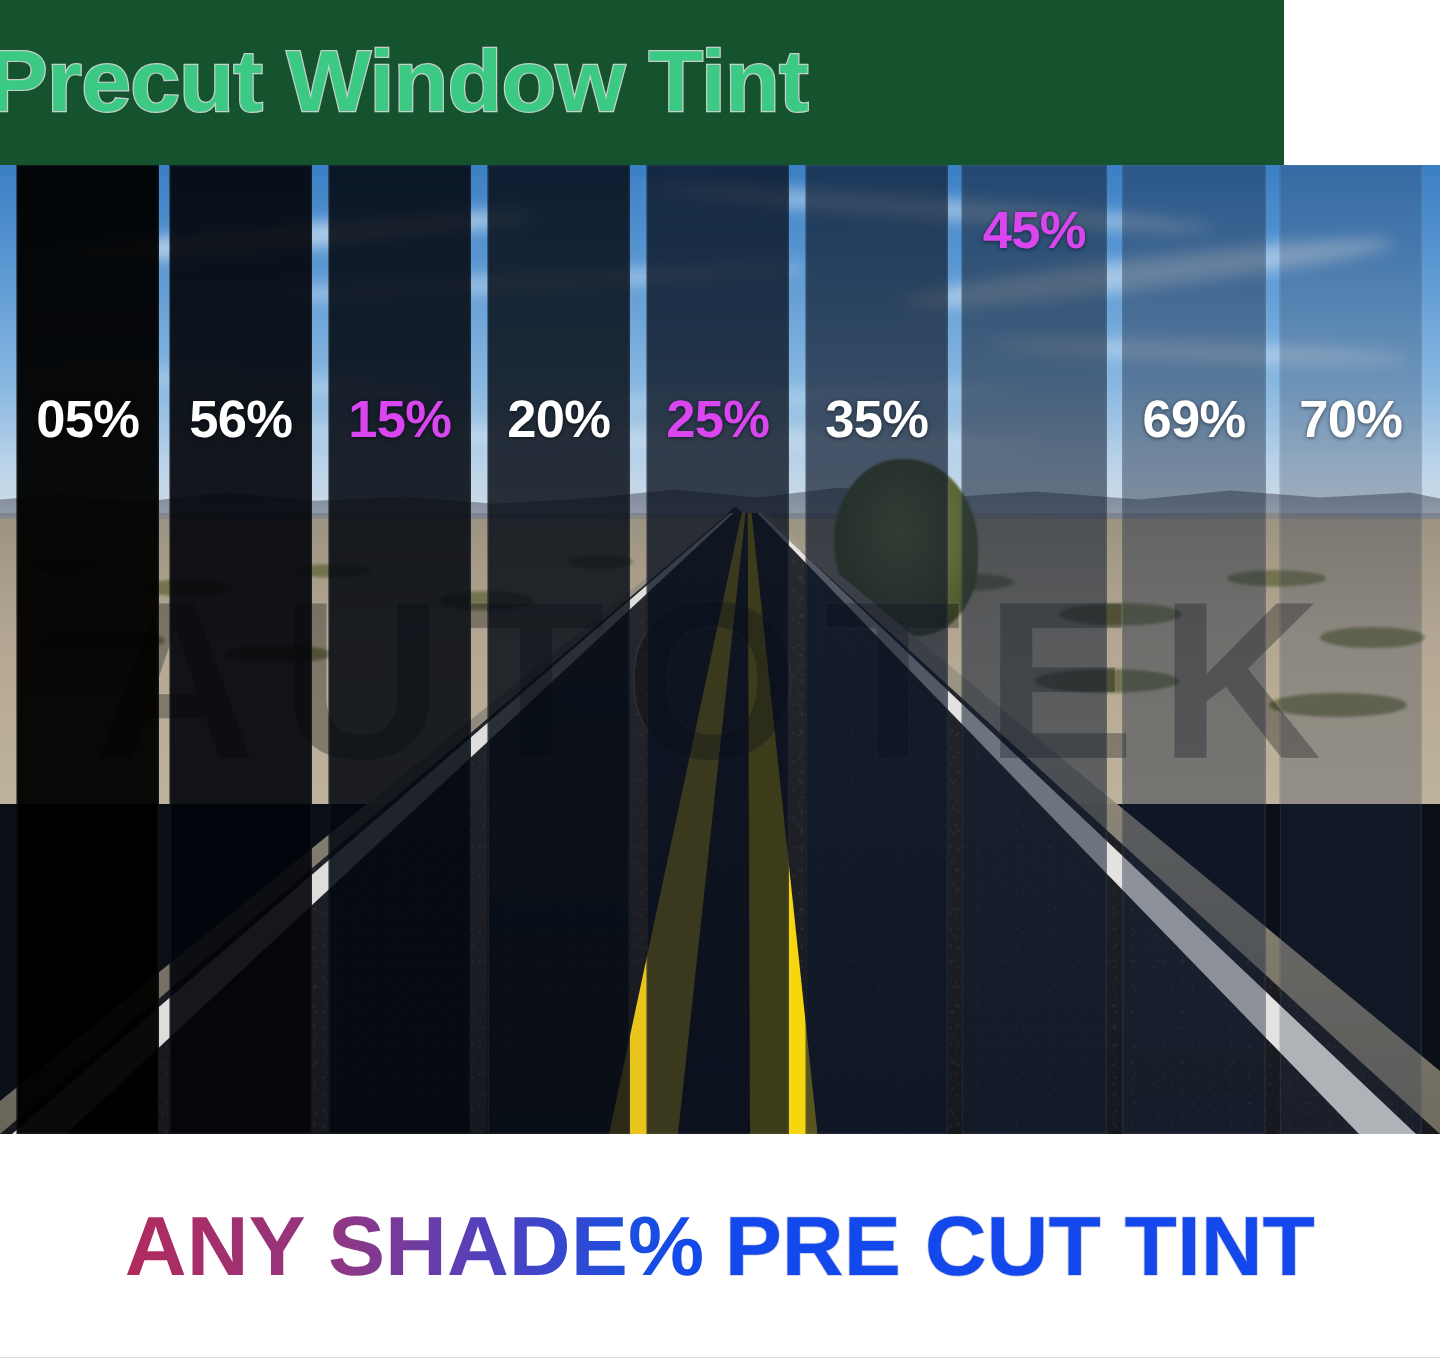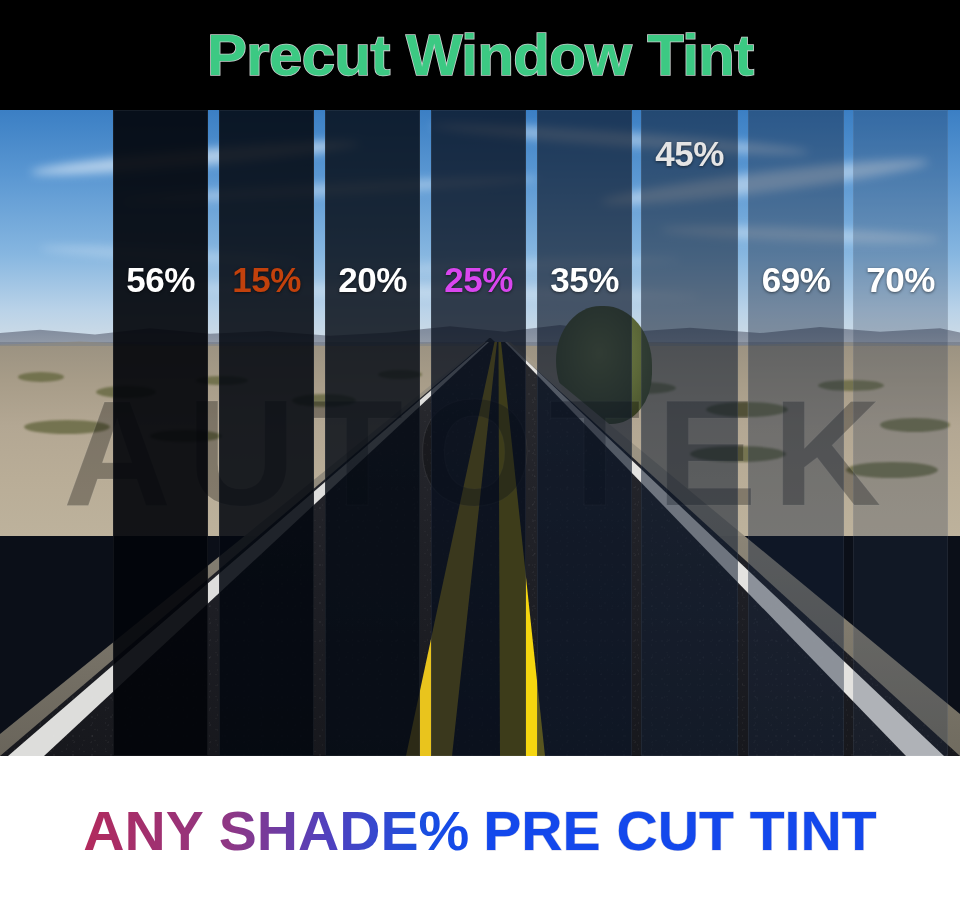--- a/index.html
+++ b/index.html
@@ -6,23 +6,23 @@
   * { margin:0; padding:0; box-sizing:border-box; }
   html,body{
     width:960px; height:905px; background:#ffffff; overflow:hidden;
     font-family:"Liberation Sans","DejaVu Sans",sans-serif;
   }
 
   #page{ position:relative; width:960px; height:905px; background:#fff; }
 
   
   .title-bar{
-    position:absolute; left:0; top:0; width:960px; height:110px;
-    display:flex; align-items:center; justify-content:center;
-    background:#000000;
+    position:absolute; left:0; top:0; width:856px; height:110px;
+    display:flex; align-items:center; 
+    background:#14532d;
   }
   .title-text{
     font-family:"Liberation Sans","DejaVu Sans",sans-serif;
     font-weight:bold;
     font-size:58px;
     letter-spacing:-0.5px;
     color:#3cc983;
     -webkit-text-stroke:1.6px #c9cfce;
     paint-order:stroke fill;
     line-height:1;
@@ -261,48 +261,53 @@
       </div>
       <div class="white-left"></div>
       <div class="white-right"></div>
       <div class="yellow-a"></div>
       <div class="yellow-b"></div>
     </div>
 
     <div class="watermark">AUTOTEK</div>
 
     <div class="strips">
+      <div class="strip" style="left: 11px; width: 95px; background: rgba(0, 0, 0, 0.957);">
+        <div class="strip-label">
+            <span style="color: rgb(255, 255, 255);">05%</span>
+          </div>
+      </div>
       <div class="strip" style="left: 113px; width: 95px; background: rgba(2, 4, 10, 0.914);">
         <div class="strip-label">
             <span style="color: rgb(255, 255, 255);">56%</span>
           </div>
       </div>
       <div class="strip" style="left: 219px; width: 95px; background: rgba(4, 8, 16, 0.875);">
         <div class="strip-label">
-            <span style="color: #c2410c;">15%</span>
+            <span style="color: #d946ef;">15%</span>
           </div>
       </div>
       <div class="strip" style="left: 325px; width: 95px; background: rgba(6, 12, 22, 0.835);">
         <div class="strip-label">
             <span style="color: rgb(255, 255, 255);">20%</span>
           </div>
       </div>
       <div class="strip" style="left: 431px; width: 95px; background: rgba(8, 16, 30, 0.776);">
         <div class="strip-label">
             <span style="color: #d946ef;">25%</span>
           </div>
       </div>
       <div class="strip" style="left: 537px; width: 95px; background: rgba(12, 22, 40, 0.675);">
         <div class="strip-label">
             <span style="color: rgb(255, 255, 255);">35%</span>
           </div>
       </div>
       <div class="strip" style="left: 641px; width: 97px; background: rgba(16, 28, 48, 0.557);">
         <div class="strip-label">
-            <span style="color: #e5e5e5; margin-top: 26px;">45%</span>
+            <span style="color: #d946ef; margin-top: 26px;">45%</span>
           </div>
       </div>
       <div class="strip" style="left: 748px; width: 96px; background: rgba(22, 36, 58, 0.424);">
         <div class="strip-label">
             <span style="color: rgb(255, 255, 255);">69%</span>
           </div>
       </div>
       <div class="strip" style="left: 853px; width: 95px; background: rgba(34, 50, 74, 0.267);">
         <div class="strip-label">
             <span style="color: rgb(255, 255, 255);">70%</span>

